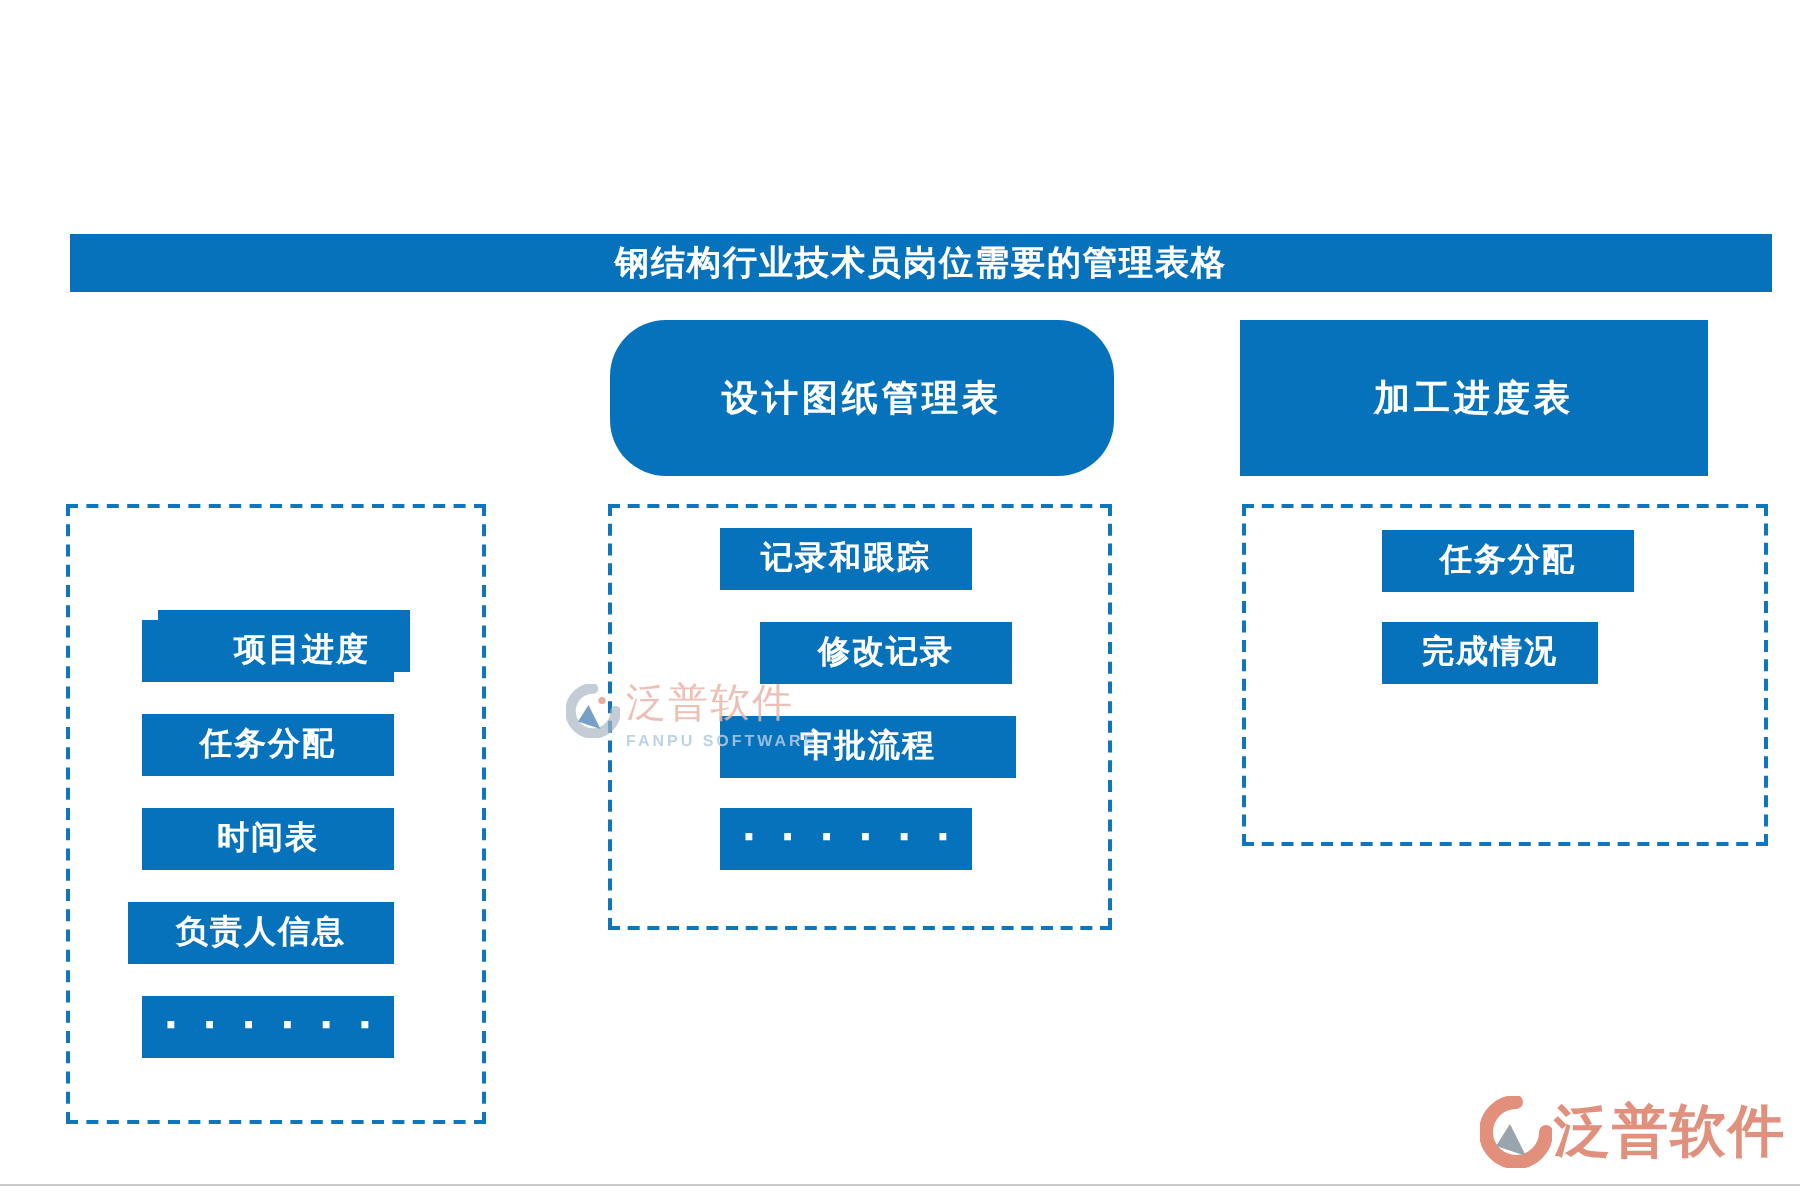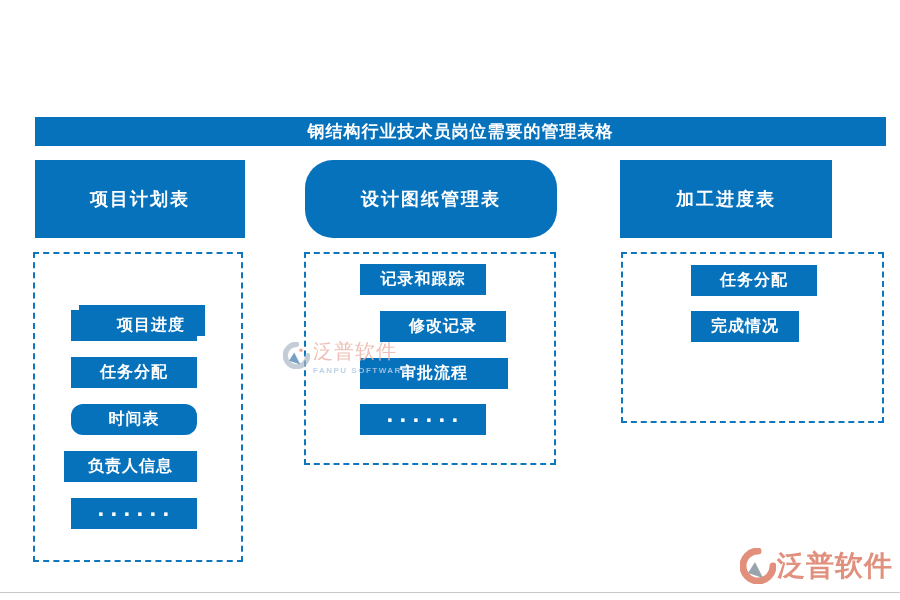--- a/index.html
+++ b/index.html
@@ -6,27 +6,27 @@
   html,body { background:#ffffff; }
   body {
     width:900px; height:600px;
     font-family:"Liberation Sans","DejaVu Sans",sans-serif;
     position:relative; overflow:hidden;
   }
   .canvas { position:absolute; left:0; top:0; width:900px; height:600px; background:#fff; }
 
   .blue-box {
     position:absolute; background:#0772bc; color:#ffffff; font-weight:bold;
-    display:flex; align-items:center; justify-content:center; text-align:center;
+    display:flex; align-items:center; justify-content:center; text-align:center;font-family:Liberation Mono, monospace;
   }
   .title-bar  { left:35px;  top:117px; width:851px; height:29px; font-size:17px; letter-spacing:1px; }
   .col-header { top:160px; height:78px; font-size:18px; letter-spacing:2px; }
   .h1 { left:35px;  width:210px; }
   .h2 { left:305px; width:252px;border-radius:28px; }
-  .h3 { left:620px; width:212px; }
+  .h3 { left:620px; width:234px; }
 
   .dashed { position:absolute; border:2px dashed #0d76bd; background:transparent; }
   .d1 { left:33px;  top:252px; width:210px; height:310px; }
   .d2 { left:304px; top:252px; width:252px; height:213px; }
   .d3 { left:621px; top:252px; width:263px; height:171px; }
 
   .item { height:31px; font-size:16px; letter-spacing:1px; }
   .dots { font-size:24px; letter-spacing:5px; padding-left:5px; }
 
   .watermark {
@@ -52,32 +52,31 @@
 
   .bottom-divider { position:absolute; left:0; top:592px; width:900px; height:1px; background:#c9c9c9; }
 </style>
 </head>
 <body>
 
 <div class="canvas">
 
   <div class="blue-box title-bar">钢结构行业技术员岗位需要的管理表格</div>
 
-  <div class="blue-box col-header h1">项目计划表</div>
   <div class="blue-box col-header h2">设计图纸管理表</div>
   <div class="blue-box col-header h3">加工进度表</div>
 
   <div class="dashed d1"></div>
   <div class="dashed d2"></div>
   <div class="dashed d3"></div>
 
   <div class="blue-box item" style="left:79px; top:263px; width:126px;margin-top:42px;">规划管理</div>
   <div class="blue-box item" style="left:71px; top:310px; width:126px;padding-left:34px;">项目进度</div>
   <div class="blue-box item" style="left:71px; top:357px; width:126px;">任务分配</div>
-  <div class="blue-box item" style="left:71px; top:404px; width:126px;border-radius:12px;">时间表</div>
+  <div class="blue-box item" style="left:71px; top:404px; width:126px;">时间表</div>
   <div class="blue-box item" style="left:64px; top:451px; width:133px;">负责人信息</div>
   <div class="blue-box item dots" style="left:71px; top:498px; width:126px;">······</div>
 
   <div class="blue-box item" style="left:360px; top:264px; width:126px;">记录和跟踪</div>
   <div class="blue-box item" style="left:360px; top:311px; width:126px;margin-left:20px;">修改记录</div>
   <div class="blue-box item" style="left:360px; top:358px; width:148px;">审批流程</div>
   <div class="blue-box item dots" style="left:360px; top:404px; width:126px;">······</div>
 
   <div class="blue-box item" style="left:691px; top:265px; width:126px;">任务分配</div>
   <div class="blue-box item" style="left:691px; top:311px; width:108px;">完成情况</div>

